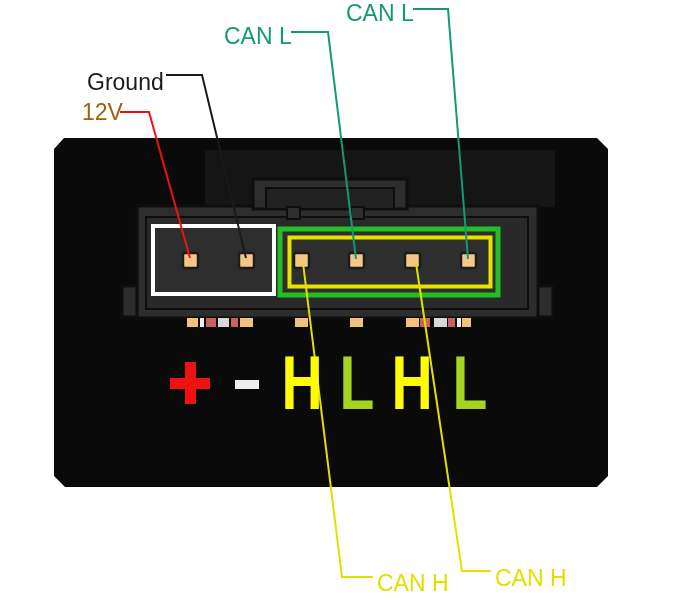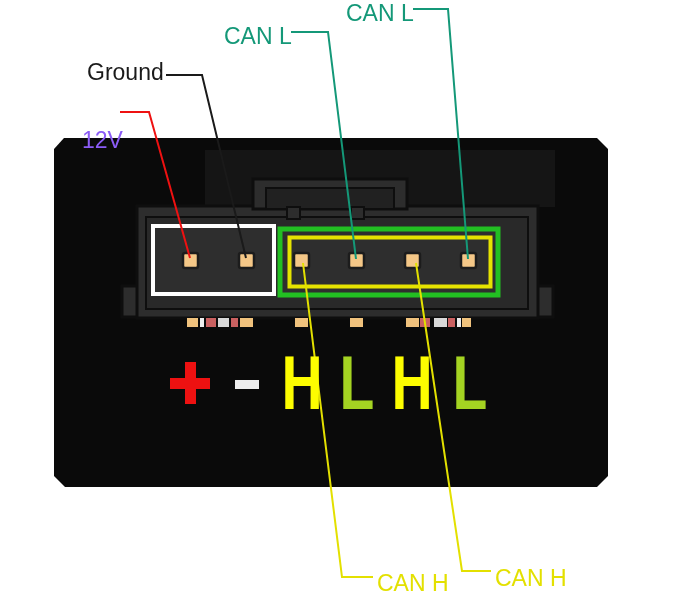--- a/index.html
+++ b/index.html
@@ -88,23 +88,23 @@
     </g>
 
     <polyline points="120,112 149,112 190,258" fill="none" stroke-width="2" stroke="#ee1111"></polyline>
     <polyline points="166,75 202,75 246,258" fill="none" stroke-width="2" stroke="#1a1a1a"></polyline>
     <polyline points="291,32 328,32 356,259" fill="none" stroke-width="2" stroke="#149878"></polyline>
     <polyline points="413,9 448,9 468,259" fill="none" stroke-width="2" stroke="#149878"></polyline>
     <polyline points="303,263 342,577 373,577" fill="none" stroke-width="2" stroke="#e3e000"></polyline>
     <polyline points="416,263 462,571 491,571" fill="none" stroke-width="2" stroke="#e3e000"></polyline>
   </svg>
 
-  <div class="lbl" style="left: 82px; top: 101px; color: #8b5cf6; margin-top: 28px;">12V</div>
+  <div class="lbl" style="left: 82px; top: 101px; color: #a16207;">12V</div>
 
-  <div class="lbl" style="left: 87px; top: 61px; color: rgb(26, 26, 26);">Ground</div>
+  <div class="lbl" style="left: 87px; top: 71px; color: rgb(26, 26, 26);">Ground</div>
 
   <div class="lbl" style="left: 224px; top: 25px; color: rgb(20, 152, 120);">CAN L</div>
 
   <div class="lbl" style="left: 346px; top: 2px; color: rgb(20, 152, 120);">CAN L</div>
 
   <div class="lbl" style="left: 377px; top: 572px; color: rgb(227, 224, 0);">CAN H</div>
 
   <div class="lbl" style="left: 495px; top: 567px; color: rgb(227, 224, 0);">CAN H</div>
 
   <div class="plus-wrap">

